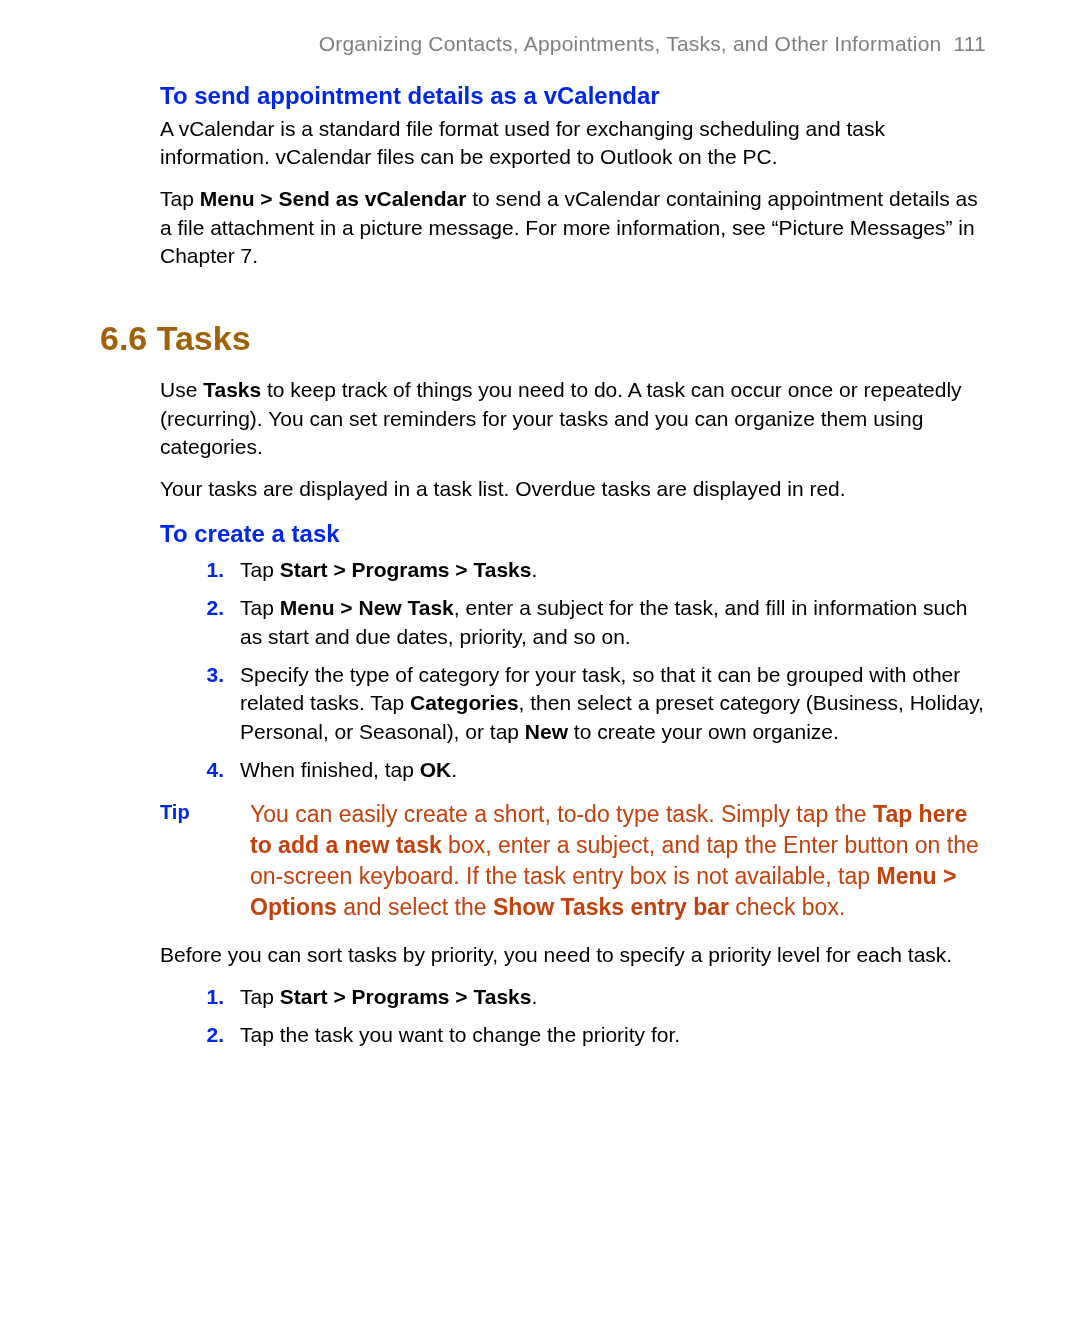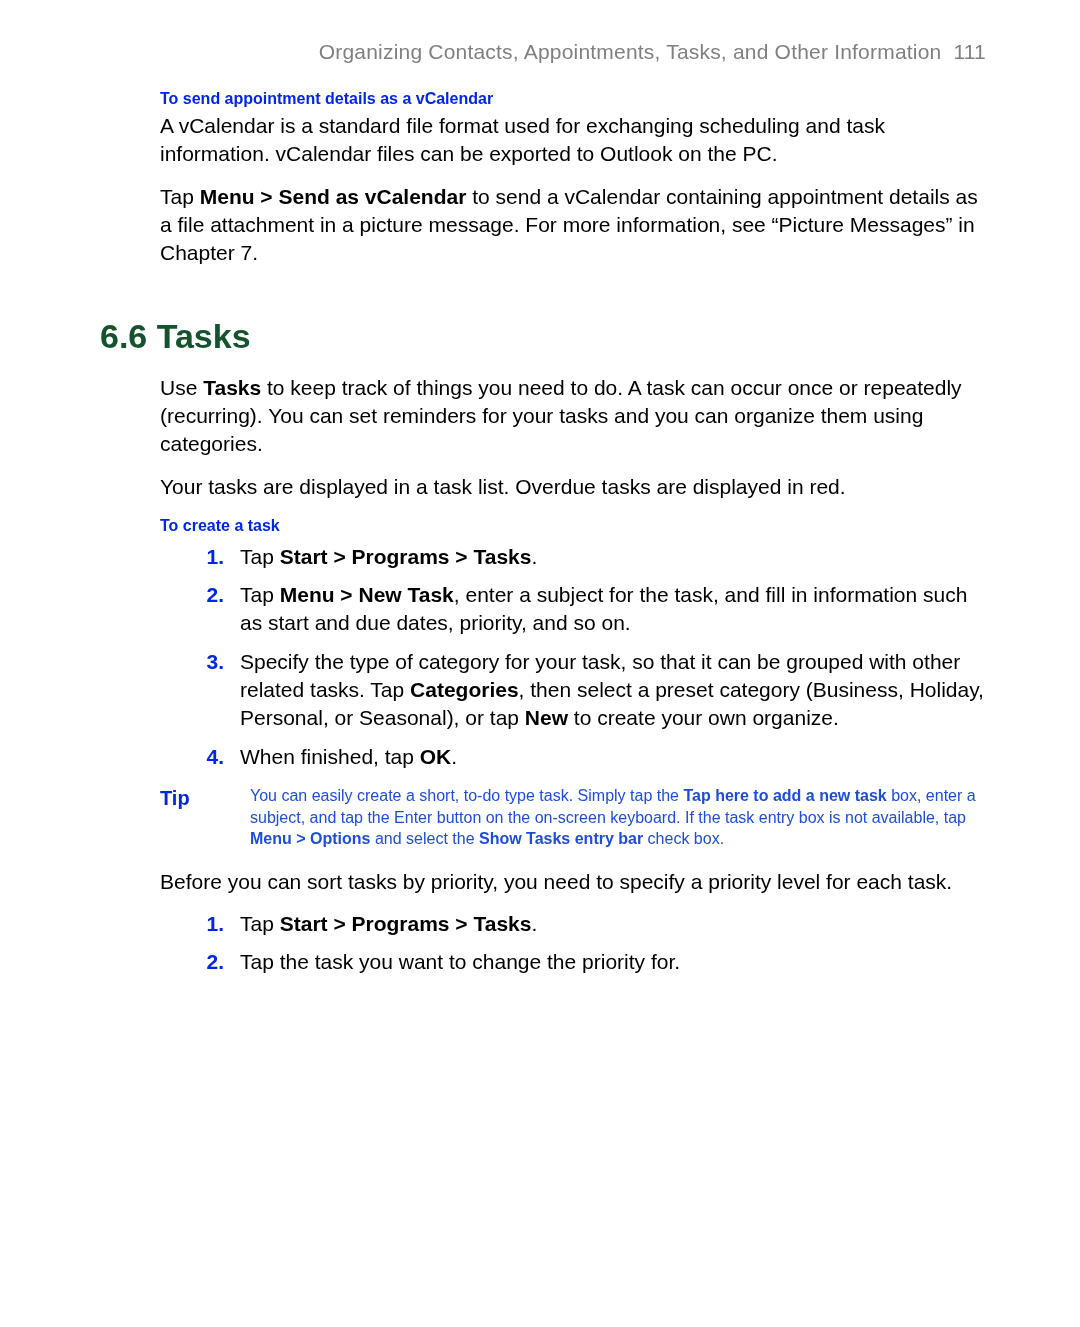--- a/index.html
+++ b/index.html
@@ -8,41 +8,41 @@
     background: #ffffff;
     font-family: "Segoe UI", "Myriad Pro", "Helvetica Neue", Arial, sans-serif;
     color: #000000;
     font-size: 21px;
     line-height: 1.35;
   }
   .page {
     width: 1076px;
     min-height: 1327px;
     box-sizing: border-box;
-    padding: 38px 90px 40px 100px;
+    padding: 30px 90px 40px 100px;
   }
   .runhead {
     text-align: right;
     color: #808080;
     font-size: 21px;
     margin-bottom: 22px;
     letter-spacing: 0.2px;
   }
   .runhead .pagenum { margin-left: 6px; }
   .block { margin-left: 60px; }
   .subhead {
     color: #0026e6;
     font-weight: 700;
-    font-size: 16px;
+    font-size: 24px;
     margin-top: 10px;
     margin-bottom: 2px;
   }
   .para { margin: 0 0 14px 0; }
   .sectiontitle {
-    color: #14532d;
+    color: #a16207;
     font-weight: 800;
     font-size: 34px;
     margin-top: 46px;
     margin-bottom: 14px;
   }
   .list { margin-top: 6px; margin-bottom: 14px; }
   .li { display: flex; margin: 0 0 10px 34px; }
   .li .num {
     color: #0026e6;
     font-weight: 800;
@@ -54,22 +54,22 @@
   .li .txt { flex: 1; margin-left: 6px; }
   .bold { font-weight: 700; }
   .tiprow { display: flex; margin: 14px 4px 18px 0; }
   .tiplabel {
     color: #0026e6;
     font-weight: 800;
     flex: 0 0 90px;
     font-size: 20px;
   }
   .tipbody {
-    color: #1d4ed8;
-    font-size: 16px;
+    color: #c2410c;
+    font-size: 23px;
     line-height: 1.35;
     flex: 1;
   }
   .tipbody .bold { font-weight: 800; }
 </style>
 </head>
 <body>
 
 <div class="page">
 

